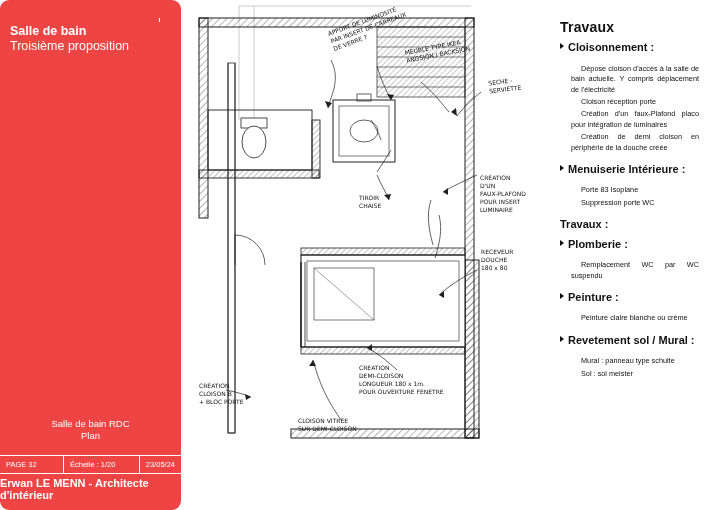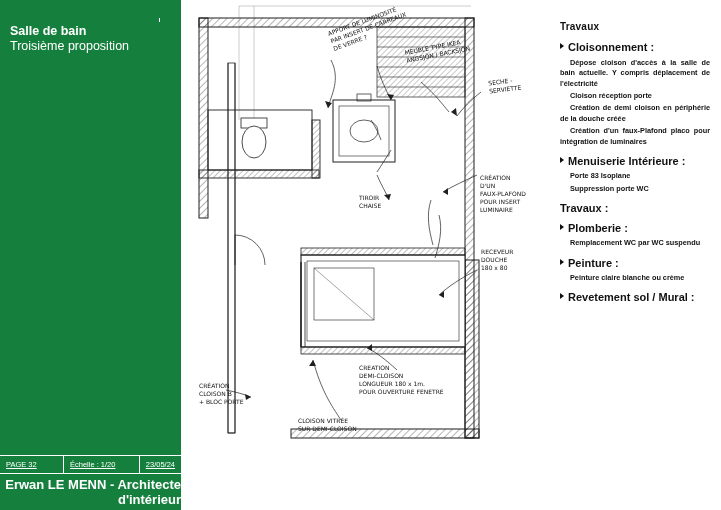--- a/index.html
+++ b/index.html
@@ -7,68 +7,69 @@
     width:721px;height:510px;overflow:hidden;
     background:#ffffff;
     font-family:"Liberation Sans", sans-serif;
     color:#1a1a1a;
   }
   .page{position:relative;width:721px;height:510px;}
 
   
   .sidebar{
     position:absolute;left:0;top:0;width:181px;height:510px;
-    background:#15803d;
+    background:#ef4444;
+    border-radius:9px;
   }
   .sb-title{
     position:absolute;left:10px;top:24px;width:165px;
     color:#ffffff;font-size:12.5px;line-height:15px;font-weight:bold;
   }
   .sb-title .l2{font-weight:normal;}
   .sb-center{
     position:absolute;left:0;top:418px;width:181px;text-align:center;
     color:#ffffff;font-size:9.5px;line-height:12px;
   }
   .sb-meta{
     position:absolute;left:0;top:455px;width:181px;height:17px;
     border-top:1px solid #ffffff;border-bottom:1px solid #ffffff;
     color:#ffffff;font-size:7.5px;
     display:flex;align-items:center;
   }
-  .sb-meta .c{padding:0 6px;height:17px;display:flex;align-items:center;text-decoration:underline;}
+  .sb-meta .c{padding:0 6px;height:17px;display:flex;align-items:center;}
   .sb-meta .c1{width:52px;border-right:1px solid #ffffff;}
   .sb-meta .c2{width:64px;border-right:1px solid #ffffff;}
   .sb-meta .c3{flex:1;}
   .sb-author{
-    position:absolute;left:0;top:477px;width:181px;text-align:right;
-    color:#ffffff;font-size:13px;font-weight:bold;
+    position:absolute;left:0;top:477px;width:181px;text-align:left;
+    color:#ffffff;font-size:11px;font-weight:bold;
   }
   .sb-tick{
     position:absolute;left:159px;top:18px;width:1px;height:4px;background:#ffffff;
   }
 
   
   .notes{
     position:absolute;left:560px;top:22px;width:150px;
     font-size:7.3px;line-height:10.4px;color:#111;
   }
   .notes h1{
-    font-size:10px;margin:0 0 10px 0;font-weight:bold;letter-spacing:.2px;
+    font-size:14px;margin:0 0 10px 0;font-weight:bold;letter-spacing:.2px;
   }
   .sec{margin:0 0 9px 0;}
   .sec-head{
     font-size:11px;font-weight:bold;margin:0 0 5px 0;
     display:flex;align-items:flex-start;
   }
   .sec-head .tri{
     display:inline-block;margin-right:4px;margin-top:1px;
     width:0;height:0;border-left:4px solid #111;
     border-top:3px solid transparent;border-bottom:3px solid transparent;
   }
-  .sec-body{margin:0;padding:0;font-weight:bold;}
+  .sec-body{margin:11px;padding:0;}
   .sec-body div{
     text-align:justify;margin:0 0 2px 0;text-indent:10px;
   }
 
   
   .plan{position:absolute;left:181px;top:0;width:380px;height:510px;}
   .plan svg{position:absolute;left:0;top:0;}
 
   .hand{
     font-family:"DejaVu Sans", sans-serif;
@@ -80,20 +81,24 @@
 
 <div class="page">
 
   <div class="sidebar">
     <div class="sb-tick"></div>
     <div class="sb-title">
       <div>Salle de bain</div>
       <div class="l2">Troisième proposition</div>
     </div>
 
+    <div class="sb-center">
+      <div>Salle de bain RDC</div>
+      <div>Plan</div>
+    </div>
 
     <div class="sb-meta">
       <div class="c c1">PAGE 32</div>
       <div class="c c2">Échelle : 1/20</div>
       <div class="c c3">23/05/24</div>
     </div>
 
     <div class="sb-author">Erwan LE MENN - Architecte d'intérieur</div>
   </div>
 
@@ -101,22 +106,22 @@
     <h1>Travaux</h1>
 
     <div class="sec">
       <div class="sec-head">
         <span class="tri"></span>
         <span>Cloisonnement :</span>
       </div>
       <div class="sec-body">
         <div>Dépose cloison d'accès à la salle de bain actuelle. Y compris déplacement de l'électricité</div>
         <div>Cloison réception porte</div>
+        <div>Création d'un faux-Plafond placo pour intégration de luminaires</div>
         <div>Création de demi cloison en périphérie de la douche créée</div>
-        <div>Création d'un faux-Plafond placo pour intégration de luminaires</div>
       </div>
     </div>
 
     <div class="sec">
       <div class="sec-head">
         <span class="tri"></span>
         <span>Menuiserie Intérieure :</span>
       </div>
       <div class="sec-body">
         <div>Porte 83 Isoplane</div>
@@ -147,20 +152,24 @@
       </div>
       <div class="sec-body">
         <div>Peinture claire blanche ou crème</div>
       </div>
     </div>
 
     <div class="sec">
       <div class="sec-head">
         <span class="tri"></span>
         <span>Revetement sol / Mural :</span>
+      </div>
+      <div class="sec-body">
+        <div>Mural : panneau type schulte</div>
+        <div>Sol : sol meister</div>
       </div>
     </div>
   </div>
 
   <div class="plan">
     <svg width="380" height="510" viewBox="0 0 380 510">
       <defs>
         <pattern id="hatch" width="5" height="5" patternUnits="userSpaceOnUse" patternTransform="rotate(45)">
           <line x1="0" y1="0" x2="0" y2="5" stroke="#2b2b2b" stroke-width="0.7"></line>
         </pattern>

